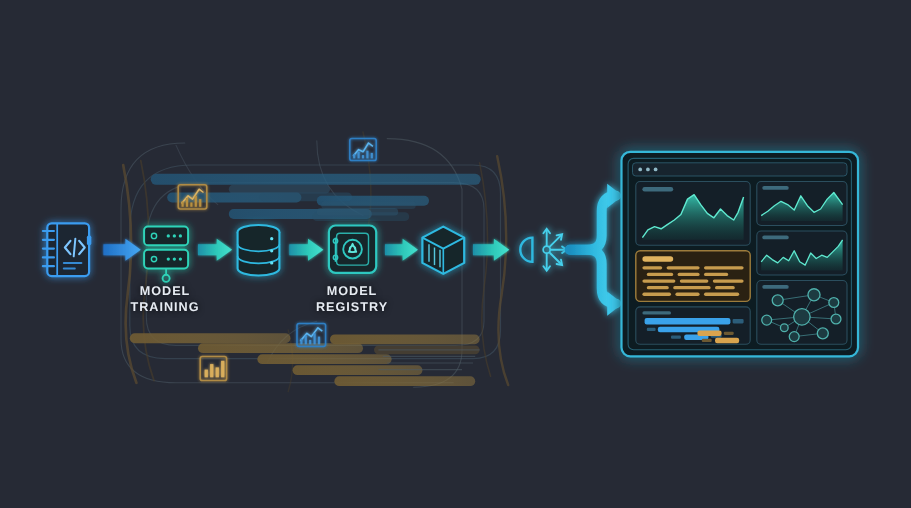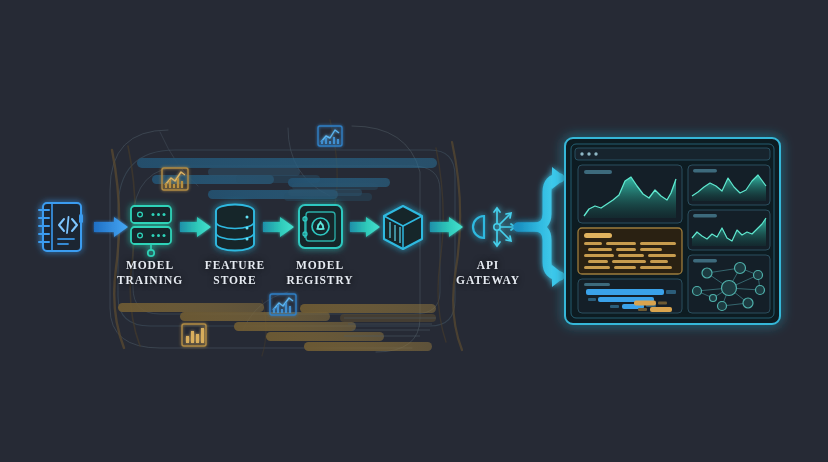--- a/index.html
+++ b/index.html
@@ -18,21 +18,20 @@
     text-align:center;
     color:#e6ebf2;
     font-size:11.5px;
     font-weight:700;
     letter-spacing:0.9px;
     line-height:14.5px;
     text-transform:uppercase;
     white-space:pre-line;
     text-shadow:0 0 6px rgba(0,0,0,.8);
     user-select:none;
-    font-family:Liberation Serif, serif;
   }
 </style>
 </head>
 <body>
 
 <div id="stage">
 
   <svg class="layer" viewBox="0 0 828 462">
     <defs>
       <linearGradient id="gradArrowTeal" x1="0" y1="0" x2="1" y2="0">
@@ -291,26 +290,22 @@
     <g filter="url(#softGlow)">
       <path d="M518 227 L534 227 Q547 227 547 214 L547 192 Q547 178 560 178" fill="none" stroke="url(#gradBracket)" stroke-width="9" stroke-linecap="round" stroke-linejoin="round"></path>
       <path d="M518 227 L534 227 Q547 227 547 240 L547 262 Q547 276 560 276" fill="none" stroke="url(#gradBracket)" stroke-width="9" stroke-linecap="round" stroke-linejoin="round"></path>
       <path d="M552 167 L566 178 L552 189 Z" fill="#3ec8ec"></path>
       <path d="M552 265 L566 276 L552 287 Z" fill="#3ec8ec"></path>
     </g>
   </svg>
 
   <div class="pipe-label" style="left:104px;top:258px;width:92px;">MODEL
 TRAINING</div>
-  <div class="pipe-label" style="left:190px;top:258px;width:90px;">FEATURE
-STORE</div>
   <div class="pipe-label" style="left:272px;top:258px;width:96px;">MODEL
 REGISTRY</div>
-  <div class="pipe-label" style="left:443px;top:258px;width:90px;">API
-GATEWAY</div>
 
   <svg class="layer" viewBox="0 0 828 462">
 
     <g filter="url(#bigGlow)">
       <rect x="565" y="138" width="215" height="186" rx="8" fill="#111b23" stroke="#35b7d8" stroke-width="2"></rect>
     </g>
     <rect x="571" y="144" width="203" height="174" rx="5" fill="none" stroke="#2a6f86" stroke-width="1" opacity="0.8"></rect>
 
     <g>
       <rect x="575" y="148" width="195" height="12" rx="3" fill="#17242e" stroke="#2d5c6e" stroke-width="0.8"></rect>

